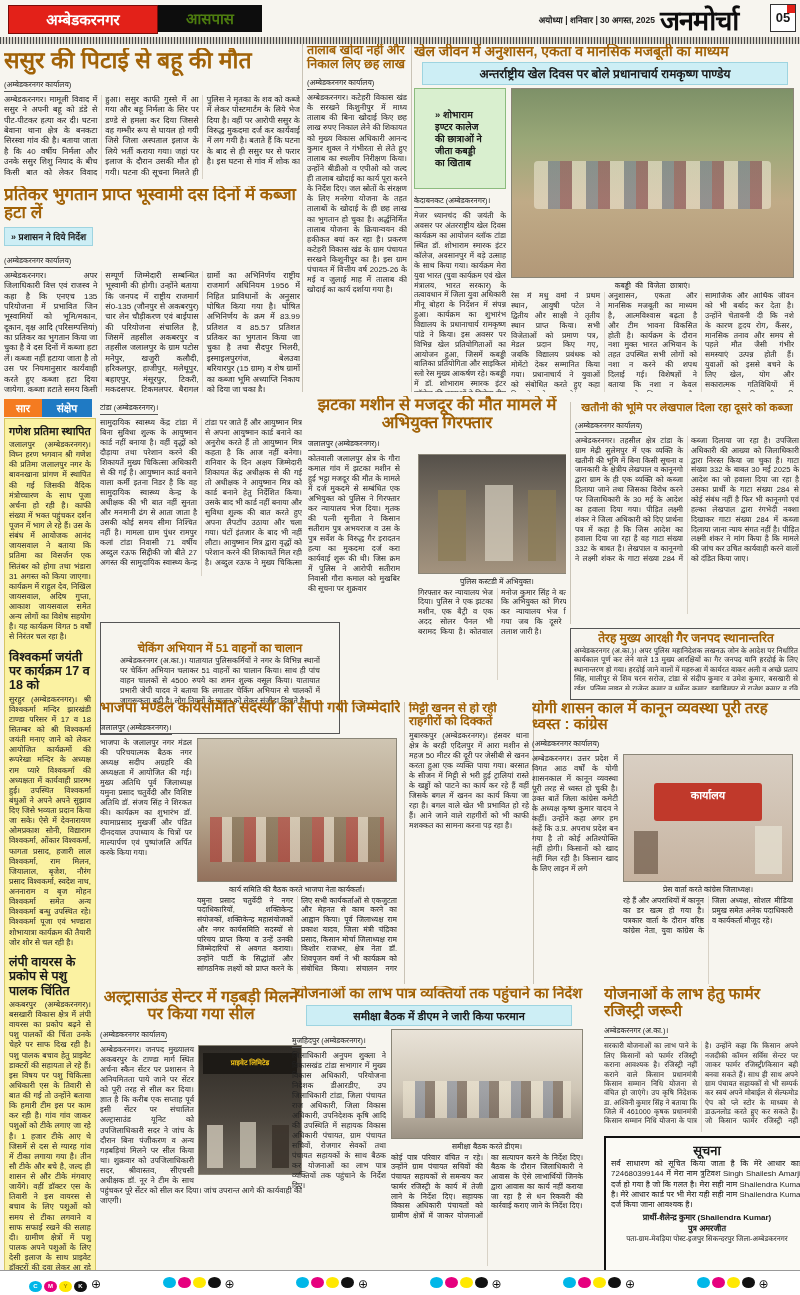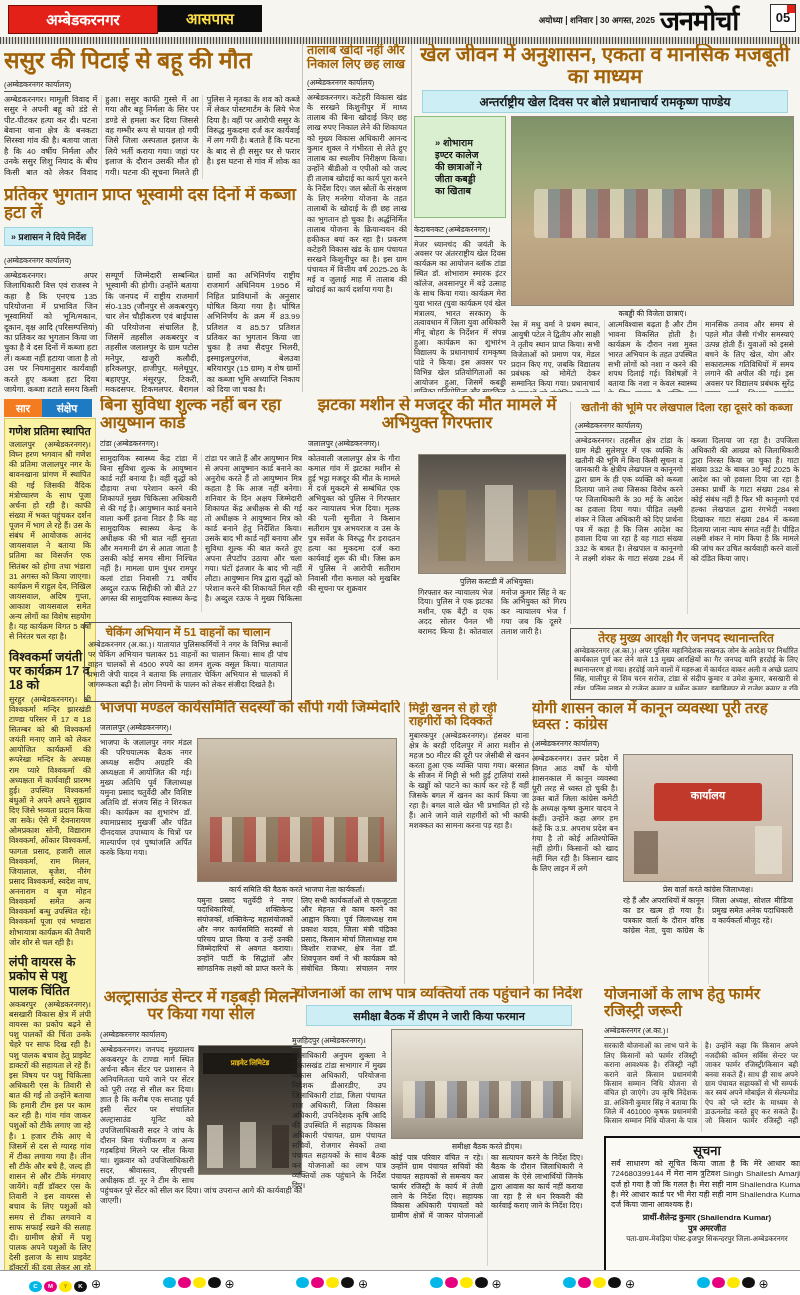--- a/index.html
+++ b/index.html
@@ -22,21 +22,21 @@
        font-size:6px;font-weight:bold;color:#fff;text-align:center;line-height:11px;}
   .reg{display:inline-block;font-size:12px;line-height:12px;color:#111;margin-left:3px;}
   .mgroup{display:inline-block;margin:0 28px;}
 </style>
 </head>
 <body>
 
 <div class="page">
 
   <div class="abs" style="left:8px;top:5px;width:148px;height:27px;background:#e32119;border:1px solid #7a0c08;color:#fff;font-weight:bold;font-size:15px;text-align:center;line-height:27px;">अम्बेडकरनगर</div>
-  <div class="abs" style="left:158px;top:5px;width:104px;height:27px;background:#0d0d0d;color:#fde047;font-weight:bold;font-size:15px;text-align:center;line-height:27px;">आसपास</div>
+  <div class="abs" style="left:158px;top:5px;width:104px;height:27px;background:#0d0d0d;color:#4d7c0f;font-weight:bold;font-size:15px;text-align:center;line-height:27px;">आसपास</div>
   <div class="abs" style="left:520px;top:14px;width:135px;font-size:8.5px;font-weight:bold;color:#222;text-align:right;">अयोध्या | शनिवार | 30 अगस्त, 2025</div>
   <div class="abs" style="left:660px;top:1px;width:108px;font-size:27px;font-weight:900;color:#0d0d0d;letter-spacing:-1px;">जनमोर्चा</div>
   <div class="abs" style="left:770px;top:4px;width:24px;height:26px;border:1px solid #333;background:#fff;">
     <div class="abs" style="right:0;top:0;width:8px;height:8px;background:#e32119;"></div>
     <div style="font-size:13px;font-weight:bold;text-align:center;line-height:26px;">05</div>
   </div>
   <div class="abs" style="left:0;top:37px;width:800px;height:7px;background:repeating-linear-gradient(90deg,#4a4a4a 0 1px,#d9d5cb 1px 3px);"></div>
 
   <div class="abs clip" style="left:4px;top:48px;width:296px;height:134px;">
     <div class="hl" style="font-size:23px;">ससुर की पिटाई से बहू की मौत</div>
@@ -44,29 +44,29 @@
     <div class="body-txt cols3 clip" style="height:84px;">अम्बेडकरनगर। मामूली विवाद में ससुर ने अपनी बहू को डंडे से पीट-पीटकर हत्या कर दी। घटना बेवाना थाना क्षेत्र के बनकटा सिरस्वा गांव की है। बताया जाता है कि 40 वर्षीय निर्मला और उनके ससुर शिशु नियाद के बीच किसी बात को लेकर विवाद हुआ। ससुर काफी गुस्से में आ गया और बहू निर्मला के सिर पर डण्डे से हमला कर दिया जिससे वह गम्भीर रूप से घायल हो गयी जिसे जिला अस्पताल इलाज के लिये भर्ती कराया गया। जहां पर इलाज के दौरान उसकी मौत हो गयी। घटना की सूचना मिलते ही पुलिस ने मृतका के शव को कब्जे में लेकर पोस्टमार्टम के लिये भेज दिया है। वहीं पर आरोपी ससुर के विरुद्ध मुकदमा दर्ज कर कार्यवाई में लग गयी है। बताते हैं कि घटना के बाद से ही ससुर घर से फरार है। इस घटना से गांव में शोक का माहौल। गांववासी ससुर के कृत्य की निन्दा कर रहे हैं।</div>
   </div>
 
   <div class="abs clip vrule" style="left:302px;top:44px;width:100px;height:348px;">
     <div class="hl" style="font-size:12.5px;">तालाब खोदा नहीं और निकाल लिए छह लाख</div>
     <div class="byline">(अम्बेडकरनगर कार्यालय)</div>
     <div class="body-txt clip" style="font-size:7.8px;height:288px;">अम्बेडकरनगर। कटेहरी विकास खंड के सरखने किशुनीपुर में माध्य तालाब की बिना खोदाई किए छह लाख रुपए निकाल लेने की शिकायत को मुख्य विकास अधिकारी आनन्द कुमार शुक्ल ने गंभीरता से लेते हुए तालाब का स्थलीय निरीक्षण किया। उन्होंने बीडीओ व एपीओ को जल्द ही तालाब खोदाई का कार्य पूरा करने के निर्देश दिए। जल स्रोतों के संरक्षण के लिए मनरेगा योजना के तहत तालाबों के खोदाई के ही छह लाख का भुगतान हो चुका है। अर्द्धनिर्मित तालाब योजना के क्रियान्वयन की हकीकत बयां कर रहा है। प्रकरण कटेहरी विकास खंड के ग्राम पंचायत सरखने किशुनीपुर का है। इस ग्राम पंचायत में वित्तीय वर्ष 2025-26 के मई व जुलाई माह में तालाब की खोदाई का कार्य दर्शाया गया है।</div>
   </div>
 
   <div class="abs clip" style="left:414px;top:44px;width:382px;height:348px;">
-    <div class="hl" style="font-size:20px;text-align:center;">खेल जीवन में अनुशासन, एकता व मानसिक मजबूती का माध्यम</div>
+    <div class="hl" style="font-size:14px;text-align:left;">खेल जीवन में अनुशासन, एकता व मानसिक मजबूती का माध्यम</div>
     <div class="cyanbar" style="font-size:12px;padding:2px 0;margin:3px 8px;">अन्तर्राष्ट्रीय खेल दिवस पर बोले प्रधानाचार्य रामकृष्ण पाण्डेय</div>
     <div style="display:flex;gap:5px;margin-top:2px;">
       <div style="width:92px;flex:none;">
         <div style="background:#d9efcf;border:1px solid #8cbb7e;font-weight:bold;font-size:9.5px;padding:20px;line-height:1.25;">» शोभाराम इण्टर कालेज की छात्राओं ने जीता कबड्डी का खिताब</div>
         <div class="byline">केदाबनकट (अम्बेडकरनगर)।</div>
         <div class="body-txt clip" style="font-size:7.6px;height:212px;">मेजर ध्यानचंद की जयंती के अवसर पर अंतरराष्ट्रीय खेल दिवस कार्यक्रम का आयोजन ब्लॉक टांडा स्थित डॉ. शोभाराम स्मारक इंटर कॉलेज, अवसानपुर में बड़े उत्साह के साथ किया गया। कार्यक्रम मेरा युवा भारत (युवा कार्यक्रम एवं खेल मंत्रालय, भारत सरकार) के तत्वावधान में जिला युवा अधिकारी मीनू बोहरा के निर्देशन में संपन्न हुआ। कार्यक्रम का शुभारंभ विद्यालय के प्रधानाचार्य रामकृष्ण पांडे ने किया। इस अवसर पर विभिन्न खेल प्रतियोगिताओं का आयोजन हुआ, जिसमें कबड्डी बालिका प्रतियोगिता और साइकिल स्लो रेस मुख्य आकर्षण रहे। कबड्डी में डॉ. शोभाराम स्मारक इंटर कॉलेज की छात्राओं ने विजेता टीम का खिताब जीता, जबकि ऐनवां की छात्राओं ने उपविजेता का स्थान हासिल किया। वहीं, साइकिल स्लो</div>
       </div>
-      <div style="width:283px;flex:none;">
+      <div style="width:283px;flex:none;font-family:Liberation Mono, monospace;">
         <div class="photo" style="height:188px;background:linear-gradient(180deg,#7e9168 0%,#9aa878 28%,#bca océ 0%,#c0ab87 60%,#b29878 100%);background:linear-gradient(180deg,#7e9168 0%,#9aa878 28%,#c0ab87 60%,#b29878 100%);">
           <div class="abs" style="left:8%;top:38%;width:84%;height:26%;background:repeating-linear-gradient(90deg,#f0ead8 0 14px,#6f7d96 14px 26px,#884a5a 26px 38px);opacity:.55;border-radius:4px;"></div>
         </div>
         <div class="caption">कबड्डी की विजेता छात्राएं।</div>
         <div class="body-txt cols3 clip" style="font-size:7.6px;height:126px;">रेस में मधु वर्मा ने प्रथम स्थान, आयुषी पटेल ने द्वितीय और साक्षी ने तृतीय स्थान प्राप्त किया। सभी विजेताओं को प्रमाण पत्र, मेडल प्रदान किए गए, जबकि विद्यालय प्रबंधक को मोमेंटो देकर सम्मानित किया गया। प्रधानाचार्य ने युवाओं को संबोधित करते हुए कहा कि खेल केवल मनोरंजन का साधन नहीं बल्कि जीवन में अनुशासन, एकता और मानसिक मजबूती का माध्यम है, आत्मविश्वास बढ़ता है और टीम भावना विकसित होती है। कार्यक्रम के दौरान नशा मुक्त भारत अभियान के तहत उपस्थित सभी लोगों को नशा न करने की शपथ दिलाई गई। विशेषज्ञों ने बताया कि नशा न केवल स्वास्थ्य के लिए घातक है, बल्कि यह पारिवारिक, सामाजिक और आर्थिक जीवन को भी बर्बाद कर देता है। उन्होंने चेतावनी दी कि नशे के कारण हृदय रोग, कैंसर, मानसिक तनाव और समय से पहले मौत जैसी गंभीर समस्याएं उत्पन्न होती हैं। युवाओं को इससे बचने के लिए खेल, योग और सकारात्मक गतिविधियों में समय लगाने की अपील की गई। इस अवसर पर विद्यालय प्रबंधक सुरेंद्र कुमार वर्मा, शिक्षक फूलचंद यादव, बृजेश वर्मा, रोहित मौर्य, कमलेश मौर्य, मित्र सेन, तथा युवा मंडल अध्यक्ष और सदस्य संजय वर्मा, अमित कुमार, सुमित कुमार, विशाल कुमार सहित बड़ी संख्या में छात्र-छात्राएं और स्थानीय लोग मौजूद रहे।</div>
       </div>
     </div>
   </div>
 
   <div class="abs clip" style="left:4px;top:186px;width:296px;height:206px;">
@@ -86,26 +86,25 @@
       <div style="font-weight:bold;font-size:11px;margin-bottom:2px;">गणेश प्रतिमा स्थापित</div>
       <div class="body-txt" style="font-size:7.8px;">जलालपुर (अम्बेडकरनगर)। विघ्न हरण भगवान श्री गणेश की प्रतिमा जलालपुर नगर के बावनखाना प्रांगण में स्थापित की गई जिसकी वैदिक मंत्रोच्चारण के साथ पूजा अर्चना हो रही है। काफी संख्या में भक्त पहुंचकर दर्शन पूजन में भाग ले रहे हैं। उस के संबंध में आयोजक आनंद जायसवाल ने बताया कि प्रतिमा का विसर्जन एक सितंबर को होगा तथा भंडारा 31 अगस्त को किया जाएगा। कार्यक्रम में राहुल देव, निखिल जायसवाल, अदिष गुप्ता, आकाश जायसवाल समेत अन्य लोगों का विशेष सहयोग है। यह कार्यक्रम विगत 5 वर्षों से निरंतर चल रहा है।</div>
       <div style="font-weight:bold;font-size:12.5px;line-height:1.15;margin:7px 0 2px 0;">विश्वकर्मा जयंती पर कार्यक्रम 17 व 18 को</div>
       <div class="body-txt" style="font-size:7.8px;">सुरहुर (अम्बेडकरनगर)। श्री विश्वकर्मा मन्दिर झारखंडी टाण्डा परिसर में 17 व 18 सितम्बर को श्री विश्वकर्मा जयंती मनाए जाने को लेकर आयोजित कार्यक्रमों की रूपरेखा मन्दिर के अध्यक्ष राम प्यारे विश्वकर्मा की अध्यक्षता में कार्यवाही प्रारम्भ हुई। उपस्थित विश्वकर्मा बंधुओं ने अपने अपने सुझाव दिए जिसे भव्यता प्रदान किया जा सके। ऐसे में देवनारायण ओमप्रकाश सोनी, विद्याराम विश्वकर्मा, ओंकार विश्वकर्मा, फागता प्रसाद, हजारी लाल विश्वकर्मा, राम मिलन, जियालाल, बृजेश, नौरंग प्रसाद विश्वकर्मा, स्वदेश नाथ, अननाराम व बृज मोहन विश्वकर्मा समेत अन्य विश्वकर्मा बन्धु उपस्थित रहे। विश्वकर्मा पूजा एवं भण्डारा शोभायात्रा कार्यक्रम की तैयारी जोर शोर से चल रही है।</div>
       <div style="font-weight:bold;font-size:12.5px;line-height:1.15;margin:7px 0 2px 0;">लंपी वायरस के प्रकोप से पशु पालक चिंतित</div>
       <div class="body-txt" style="font-size:7.8px;">अकबरपुर (अम्बेडकरनगर)। बसखारी विकास क्षेत्र में लंपी वायरस का प्रकोप बढ़ने से पशु पालकों की चिंता उनके चेहरे पर साफ दिख रही है। पशु पालक बचाव हेतु प्राइवेट डाक्टरों की सहायता ले रहे हैं। इस विषय पर पशु चिकित्सा अधिकारी एस के तिवारी से बात की गई तो उन्होंने बताया कि हमारी टीम इस पर काम कर रही है। गांव गांव जाकर पशुओं को टीके लगाए जा रहे है। 1 हजार टीके आए थे जिसमें से दस से ग्यारह गांव में टीका लगाया गया है। तीन सौ टीके और बचे है, जल्द ही शासन से और टीके मंगवाए जायेंगे। वहीं डॉक्टर एस के तिवारी ने इस वायरस से बचाव के लिए पशुओं को समय से टीका लगवाने व साफ सफाई रखने की सलाह दी। ग्रामीण क्षेत्रों में पशु पालक अपने पशुओं के लिए देसी इलाज के साथ प्राइवेट डॉक्टरों की दवा लेकर आ रहे हैं।</div>
     </div>
   </div>
 
   <div class="abs clip" style="left:100px;top:396px;width:202px;height:222px;">
-    <div class="hl" style="font-size:16.5px;">बिना सुविधा शुल्क नहीं बन रहा आयुष्मान कार्ड</div>
     <div class="byline">टांडा (अम्बेडकरनगर)।</div>
     <div class="body-txt cols2 clip" style="font-size:7.7px;height:158px;">सामुदायिक स्वास्थ्य केंद्र टांडा में बिना सुविधा शुल्क के आयुष्मान कार्ड नहीं बनाया है। वहीं वृद्धों को दौड़ाया तथा परेशान करने की शिकायतें मुख्य चिकित्सा अधिकारी से की गई है। आयुष्मान कार्ड बनाने वाला कर्मी इतना निडर है कि वह सामुदायिक स्वास्थ्य केन्द्र के अधीक्षक की भी बात नहीं सुनता और मनमानी ढंग से आता जाता है उसकी कोई समय सीमा निश्चित नहीं है। मामला ग्राम पुंधर रामपुर कलां टांडा निवासी 71 वर्षीय अब्दुल रऊफ सिद्दीकी जो बीते 27 अगस्त की सामुदायिक स्वास्थ्य केन्द्र टांडा पर जाते हैं और आयुष्मान मित्र से अपना आयुष्मान कार्ड बनाने का अनुरोध करते हैं तो आयुष्मान मित्र कहता है कि आज नहीं बनेगा। शनिवार के दिन अक्षय जिम्मेदारी शिकायत केंद्र अधीक्षक से की गई तो अधीक्षक ने आयुष्मान मित्र को कार्ड बनाने हेतु निर्देशित किया। उसके बाद भी कार्ड नहीं बनाया और सुविधा शुल्क की बात करते हुए अपना लैपटॉप उठाया और चला गया। घंटों इंतजार के बाद भी नहीं लौटा। आयुष्मान मित्र द्वारा वृद्धों को परेशान करने की शिकायतें मिल रही है। अब्दुल रऊफ ने मुख्य चिकित्सा अधिकारी को पत्र भेजकर कार्यवाही की मांग की है।</div>
   </div>
 
-  <div class="abs clip boxed" style="left:84px;top:622px;width:200px;height:72px;padding:3px;">
+  <div class="abs clip boxed" style="left:100px;top:622px;width:200px;height:72px;padding:19px;">
     <div class="hl" style="font-size:11.5px;text-align:center;">चेकिंग अभियान में 51 वाहनों का चालान</div>
     <div class="body-txt clip" style="font-size:7.7px;height:50px;margin-top:2px;">अम्बेडकरनगर (अ.का.)। यातायात पुलिसकर्मियों ने नगर के विभिन्न स्थानों पर चेकिंग अभियान चलाकर 51 वाहनों का चालान किया। साथ ही पांच वाहन चालकों से 4500 रुपये का शमन शुल्क वसूल किया। यातायात प्रभारी जेपी यादव ने बताया कि लगातार चेकिंग अभियान से चालकों में जागरूकता बढ़ी है। लोग नियमों के पालन को लेकर संजीदा दिखते है।</div>
   </div>
 
   <div class="abs clip" style="left:308px;top:396px;width:258px;height:296px;">
     <div class="hl" style="font-size:16.5px;text-align:center;">झटका मशीन से मजदूर की मौत मामले में अभियुक्त गिरफ्तार</div>
     <div class="byline">जलालपुर (अम्बेडकरनगर)।</div>
     <div style="display:flex;gap:18px;">
       <div class="body-txt clip" style="width:92px;flex:none;font-size:7.7px;height:226px;">कोतवाली जलालपुर क्षेत्र के गौरा कमाल गांव में झटका मशीन से हुई भट्ठा मजदूर की मौत के मामले में दर्ज मुकदमे से सम्बंधित एक अभियुक्त को पुलिस ने गिरफ्तार कर न्यायालय भेज दिया। मृतक की पत्नी सुनीता ने किसान सतीराम पुत्र अभयराज व उस के पुत्र सर्वेश के विरुद्ध गैर इरादतन हत्या का मुकदमा दर्ज करा कार्यवाई शुरू की थी। जिस क्रम में पुलिस ने आरोपी सतीराम निवासी गौरा कमाल को मुखबिर की सूचना पर शुक्रवार</div>
       <div style="width:158px;flex:none;">

